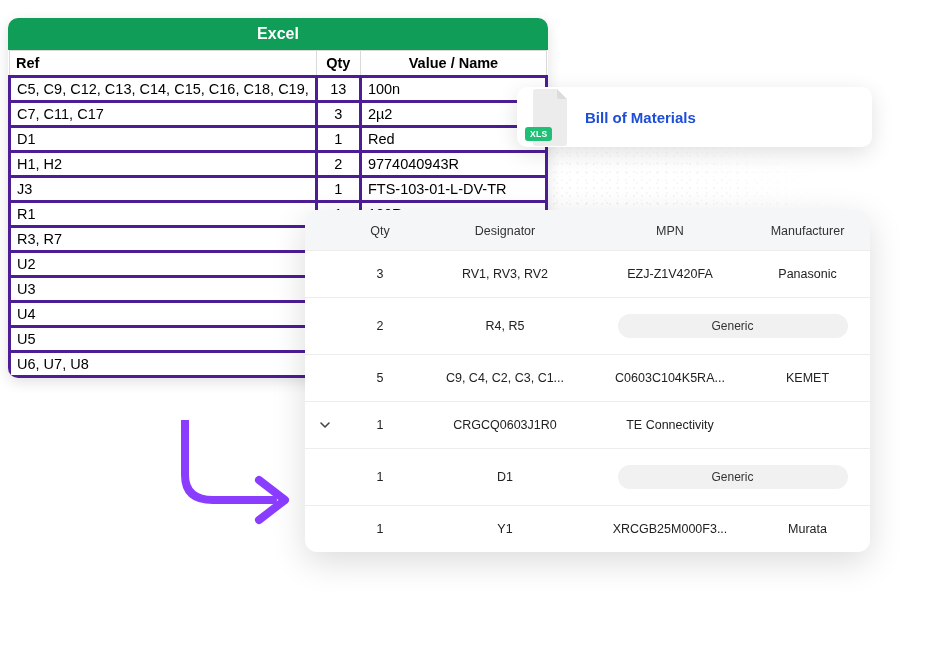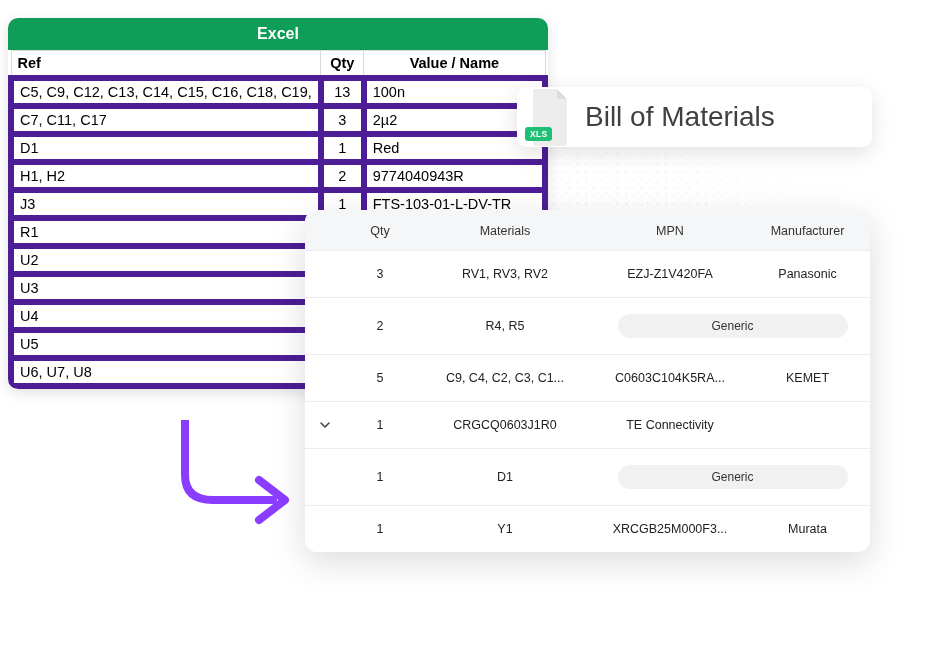--- a/index.html
+++ b/index.html
@@ -56,21 +56,21 @@
       font-size: 14.5px;
     }
     .excel-table th {
       font-weight: 700;
       text-align: center;
       border: 1px solid #d9d9d9;
       padding: 4px 6px;
       background: #fff;
     }
     .excel-table td {
-      border: 6px solid #4c1d95;
+      border: 3px solid #4c1d95;
       padding: 3px 6px;
       vertical-align: middle;
       white-space: nowrap;
       overflow: hidden;
       text-overflow: clip;
     }
     .excel-table .col-ref { width: 302px; text-align: left; }
     .excel-table .col-qty { width: 45px; text-align: center; }
     .excel-table .col-val { width: 190px; text-align: center; }
     .excel-table td.col-ref { text-align: left; }
@@ -126,23 +126,23 @@
       left: -8px;
       background: #1fbf75;
       color: #fff;
       font-size: 8.5px;
       font-weight: 700;
       padding: 2px 5px 2px 5px;
       border-radius: 3px;
       letter-spacing: 0.3px;
     }
     .bom-title {
-      font-size: 28px;
-      font-weight: 400;
-      color: #404040;
+      font-size: 15px;
+      font-weight: 700;
+      color: #1d4ed8;
     }
 
     
     .detail-card {
       position: absolute;
       top: 210px;
       left: 305px;
       width: 565px;
       background: #fff;
       border-radius: 12px;
@@ -239,20 +239,25 @@
           <td class="col-ref">J3</td>
           <td class="col-qty">1</td>
           <td class="col-val">FTS-103-01-L-DV-TR</td>
         </tr>
         <tr>
           <td class="col-ref">R1</td>
           <td class="col-qty">1</td>
           <td class="col-val">120R</td>
         </tr>
         <tr>
+          <td class="col-ref">R3, R7</td>
+          <td class="col-qty"></td>
+          <td class="col-val"></td>
+        </tr>
+        <tr>
           <td class="col-ref">U2</td>
           <td class="col-qty"></td>
           <td class="col-val"></td>
         </tr>
         <tr>
           <td class="col-ref">U3</td>
           <td class="col-qty"></td>
           <td class="col-val"></td>
         </tr>
         <tr>
@@ -280,21 +285,21 @@
     <div class="file-fold"></div>
     <div class="xls-badge">XLS</div>
   </div>
   <div class="bom-title">Bill of Materials</div>
 </div>
 
 <div class="detail-card">
   <div class="detail-header">
     <div></div>
     <div>Qty</div>
-    <div>Materials</div>
+    <div>Designator</div>
     <div>MPN</div>
     <div>Manufacturer</div>
   </div>
   <div id="detail-body">
       <div class="detail-row">
         <div class="chevron"></div>
         <div class="cell">3</div>
         <div class="cell">RV1, RV3, RV2</div>
         <div class="cell">EZJ-Z1V420FA</div>
         <div class="cell">Panasonic</div>

